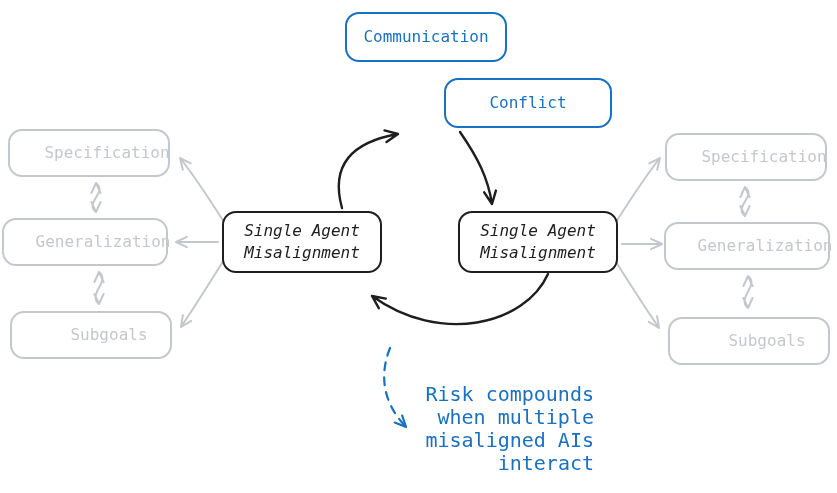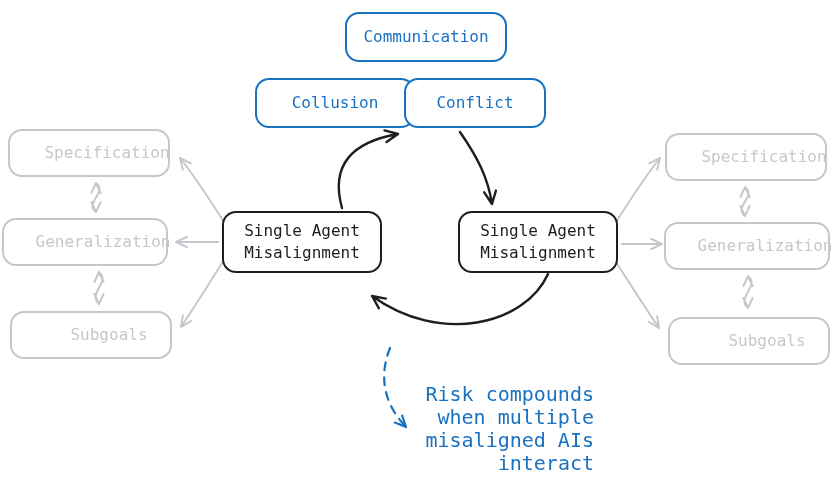--- a/index.html
+++ b/index.html
@@ -8,21 +8,21 @@
     font-family:"DejaVu Sans Mono","Liberation Mono",monospace;
     overflow:hidden;
   }
   .box{
     position:absolute;display:flex;align-items:center;justify-content:center;
     text-align:right;border:2.2px solid;border-radius:14px;
     white-space:pre-line;font-size:16px;line-height:1.35;
     box-sizing:border-box;background:#ffffff;
   }
   .box.blue{border-color:var(--blue);color:var(--blue);}
-  .box.black{border-color:var(--black);color:var(--black);}
+  .box.black{border-color:var(--black);color:var(--black);font-style:italic;}
   .box.gray{border-color:var(--gray);color:var(--gray);padding-left:36px;}
   .annotation{
     position:absolute;color:var(--blue);font-size:20px;line-height:23px;
     white-space:pre-line;text-align:right;
   }
   svg.arrows{position:absolute;left:0;top:0;pointer-events:none;}
   svg.arrows path{fill:none;stroke-linecap:round;stroke-linejoin:round;}
   path.pblack{stroke:var(--black);stroke-width:2.4;}
   path.pgray{stroke:var(--gray);stroke-width:2;}
   path.pblue{stroke:var(--blue);stroke-width:2.2;stroke-dasharray:8 7;}
@@ -51,22 +51,21 @@
 
     <path class="pblack" d="M342 208 C330 165 352 142 398 134 M386.5 142 L398 134 L384.5 130.4"></path>
     <path class="pblack" d="M460 132 C478 158 488 178 492 204 M484.2 192.3 L492 204 L495.9 190.6"></path>
     <path class="pblack" d="M548 274 C525 325 440 345 372 296 M385.8 298.6 L372 296 L378.8 308.2"></path>
 
     <path class="pblue" d="M390 348 C378 378 385 405 406 427"></path>
     <path class="pbluehead" d="M394.8 422.6 L406 427 L402.2 415.6"></path>
   </svg>
 
   <div class="box blue" style="left:345px;top:12px;width:162px;height:50px">Communication</div>
-  <div class="box blue" style="left:255px;top:78px;width:160px;height:50px">Collusion</div>
-  <div class="box blue" style="left:404px;top:78px;width:142px;height:50px">Conflict</div>
+  <div class="box blue" style="left:444px;top:78px;width:168px;height:50px">Conflict</div>
 
   <div class="box black" style="left:222px;top:211px;width:160px;height:62px">Single Agent
 Misalignment</div>
   <div class="box black" style="left:458px;top:211px;width:160px;height:62px">Single Agent
 Misalignment</div>
 
   <div class="box gray" style="left:8px;top:129px;width:162px;height:48px">Specification</div>
   <div class="box gray" style="left:2px;top:218px;width:166px;height:48px">Generalization</div>
   <div class="box gray" style="left:10px;top:311px;width:162px;height:48px">Subgoals</div>
 

